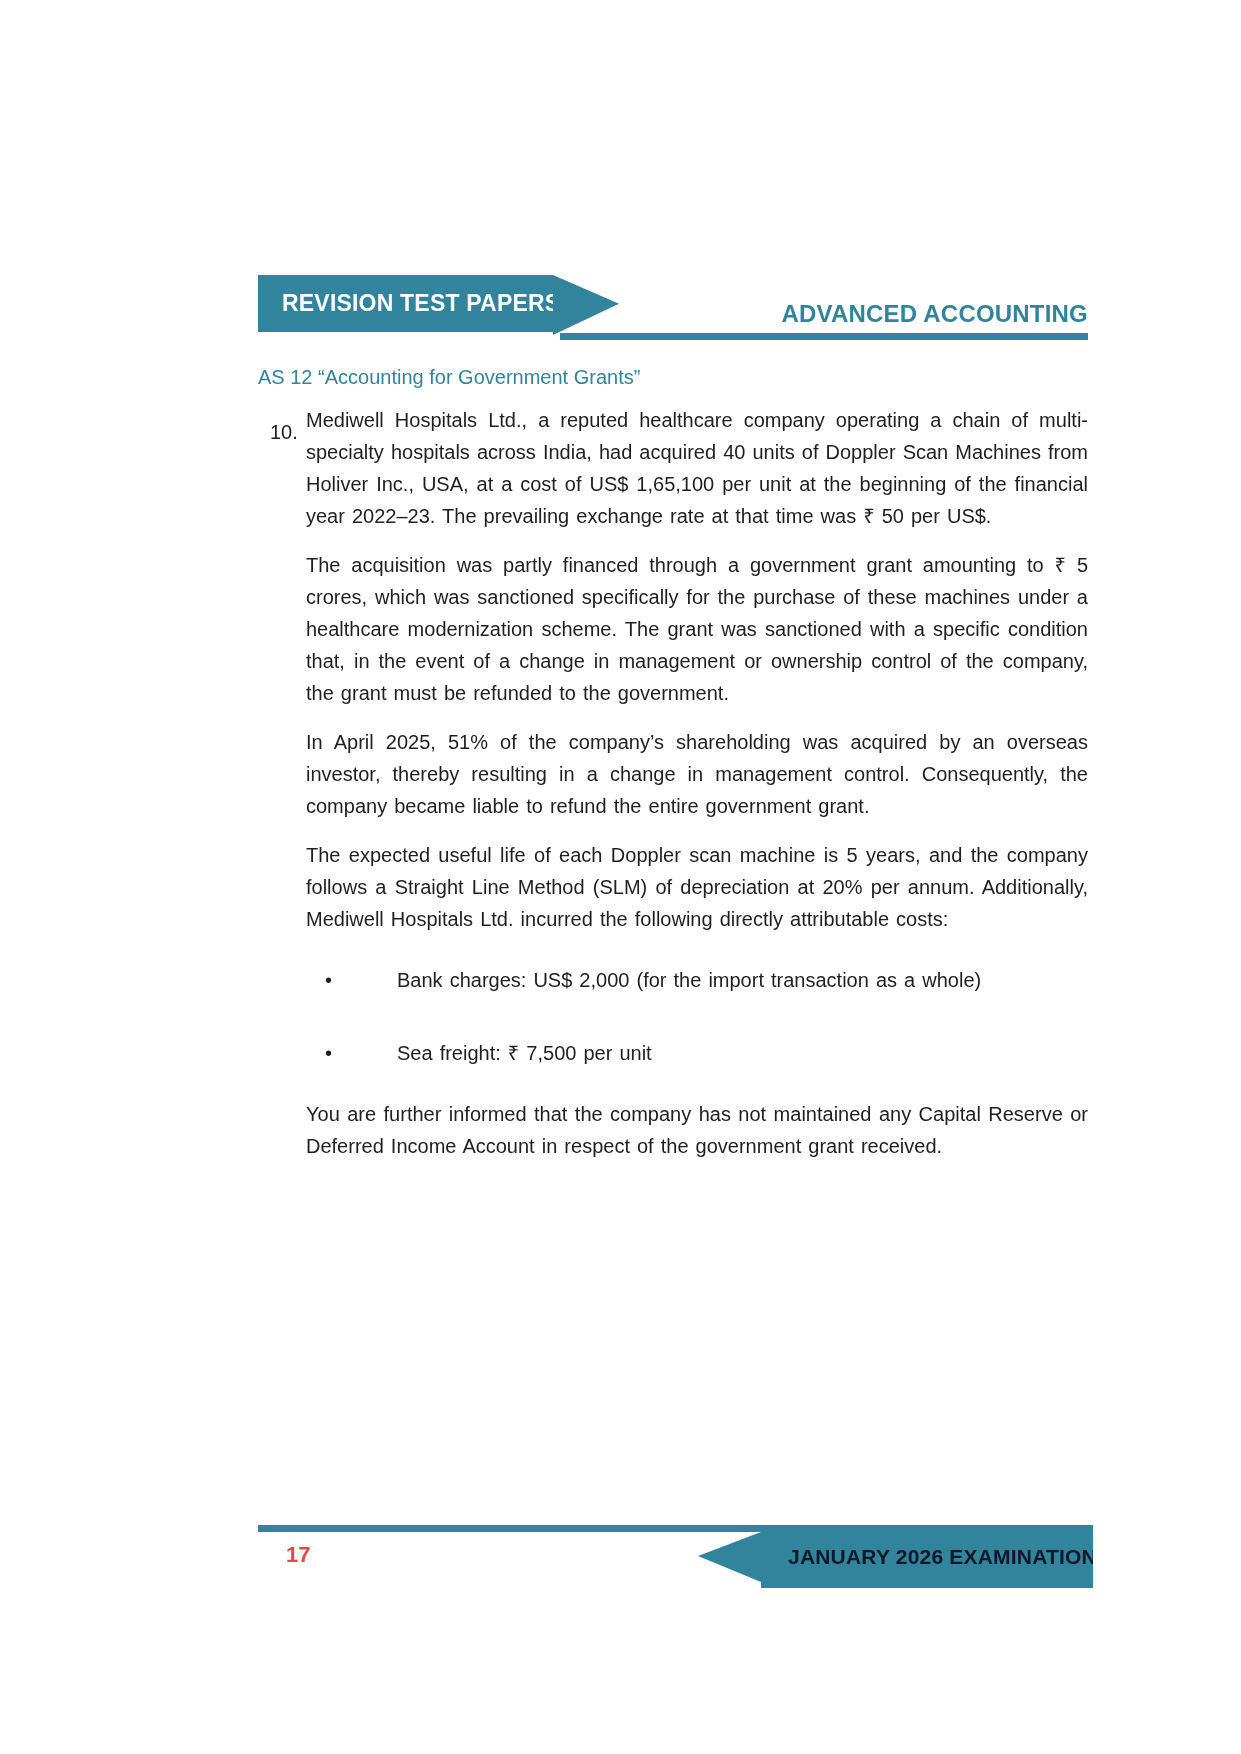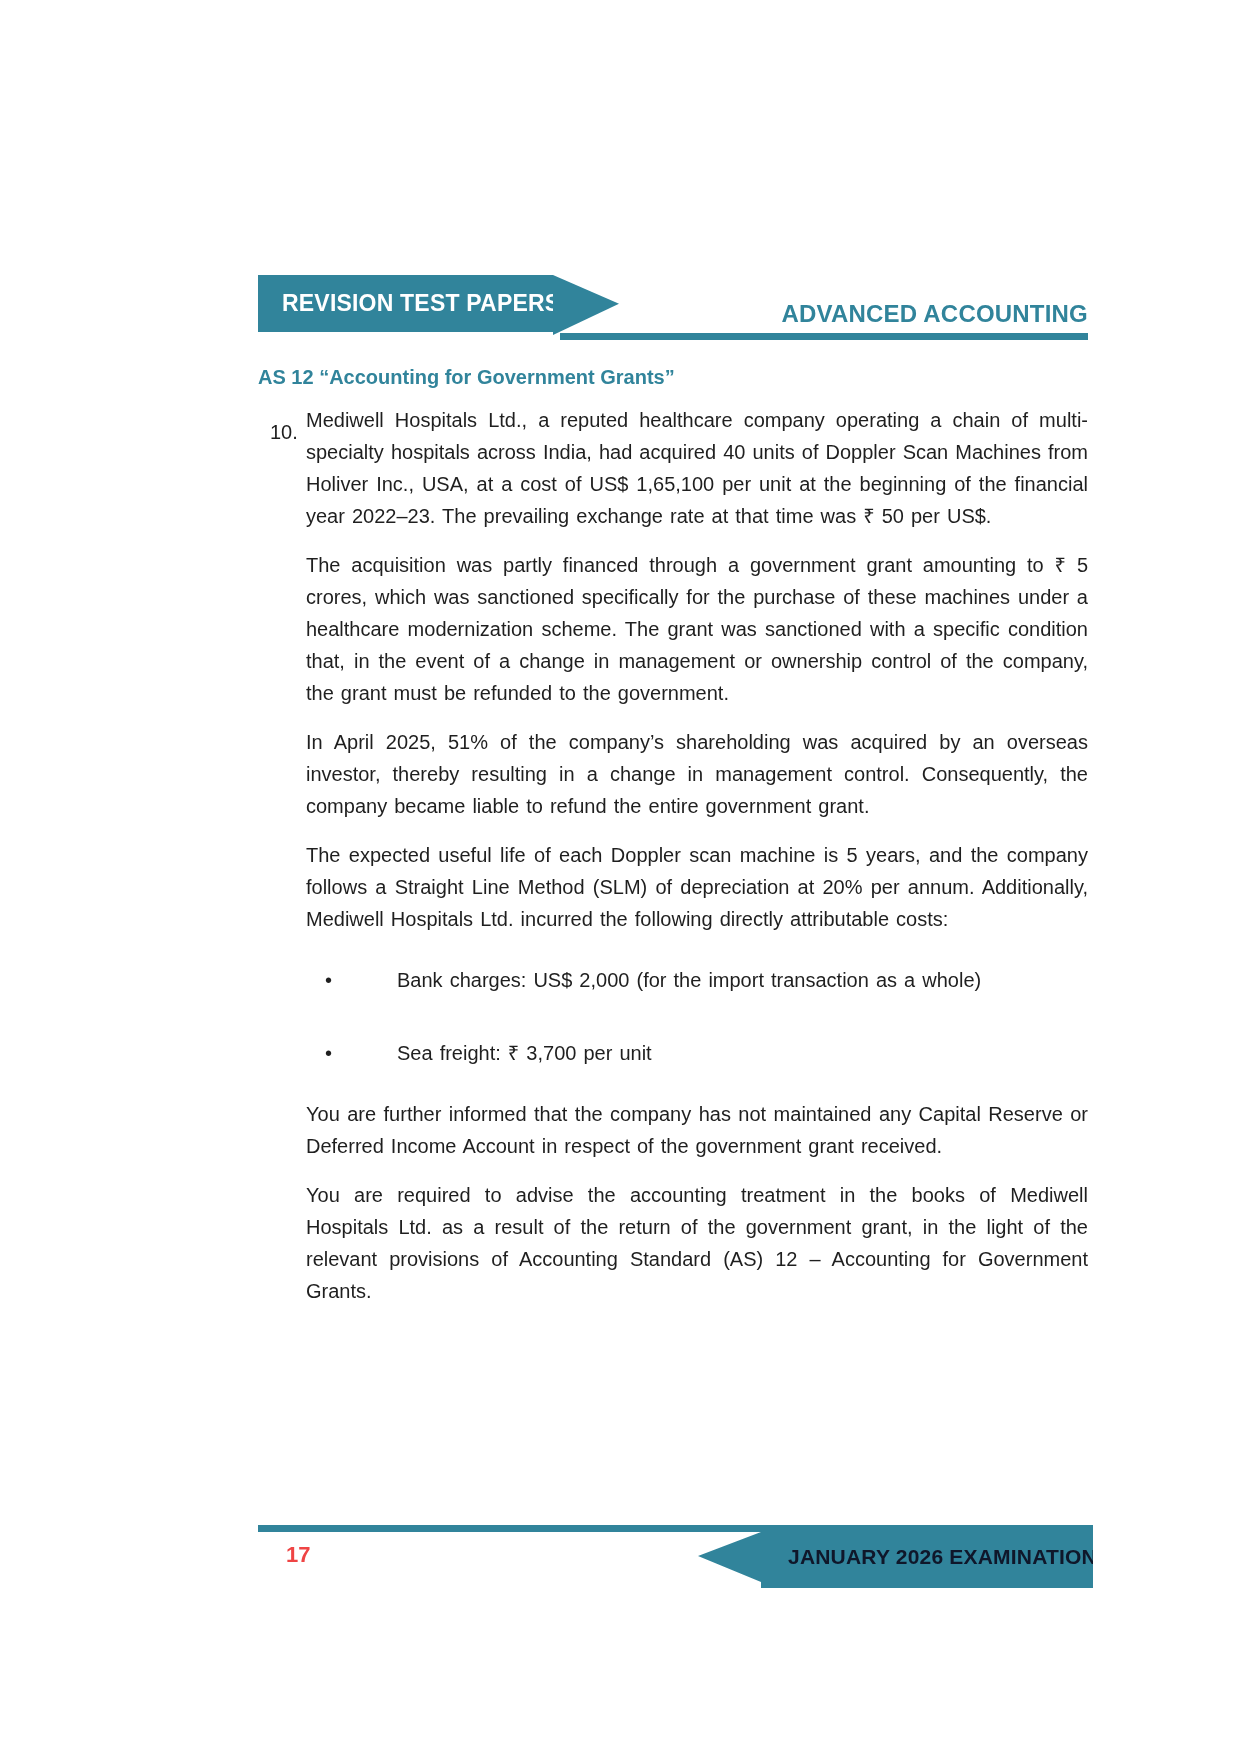--- a/index.html
+++ b/index.html
@@ -39,21 +39,21 @@
   .hdr-subject {
     position: absolute; left: 600px; top: 252px;
     width: 440px; text-align: right;
     color: #31849B; font-weight: bold; font-size: 24px;
     letter-spacing: 0.2px; white-space: nowrap;
   }
 
   
   .section-heading {
     position: absolute; left: 210px; top: 318px;
-    color: #31849B; font-weight: bold; font-size: 20px;
+    color: #31849B; font-weight: normal; font-size: 20px;
   }
 
   
   .question {
     position: absolute; left: 210px; top: 356px;
     width: 830px;
     font-size: 20px; line-height: 32px;
     word-spacing: 1.5px;
   }
   .q-num {
@@ -122,26 +122,25 @@
 
     <p class="para">The expected useful life of each Doppler scan machine is 5 years, and the company follows a Straight Line Method (SLM) of depreciation at 20% per annum. Additionally, Mediwell Hospitals Ltd. incurred the following directly attributable costs:</p>
 
     <div class="bullet-row">
       <span class="bullet-dot">•</span>
       <span class="bullet-text">Bank charges: US$ 2,000 (for the import transaction as a whole)</span>
     </div>
 
     <div class="bullet-row">
       <span class="bullet-dot">•</span>
-      <span class="bullet-text">Sea freight: ₹ 3,700 per unit</span>
+      <span class="bullet-text">Sea freight: ₹ 7,500 per unit</span>
     </div>
 
     <p class="para">You are further informed that the company has not maintained any Capital Reserve or Deferred Income Account in respect of the government grant received.</p>
 
-    <p class="para">You are required to advise the accounting treatment in the books of Mediwell Hospitals Ltd. as a result of the return of the government grant, in the light of the relevant provisions of Accounting Standard (AS) 12 – Accounting for Government Grants.</p>
   </div>
 
   <div class="ftr-rule"></div>
   <div class="ftr-banner">
     <span class="ftr-banner-label">JANUARY 2026 EXAMINATION</span>
   </div>
   <div class="page-number">17</div>
 
 </div>
 

